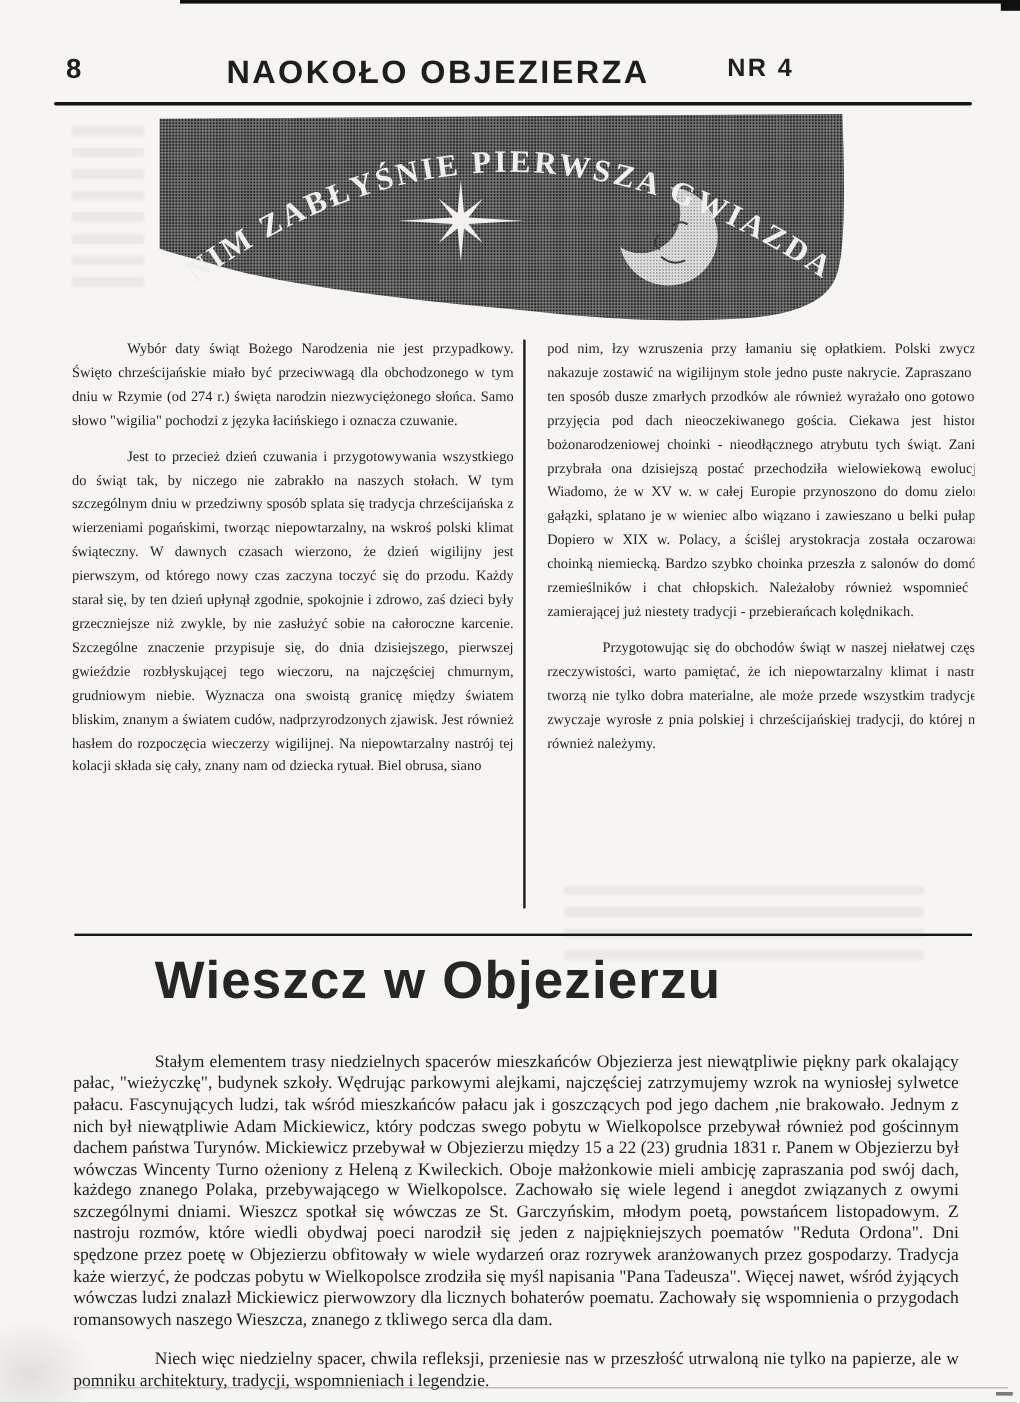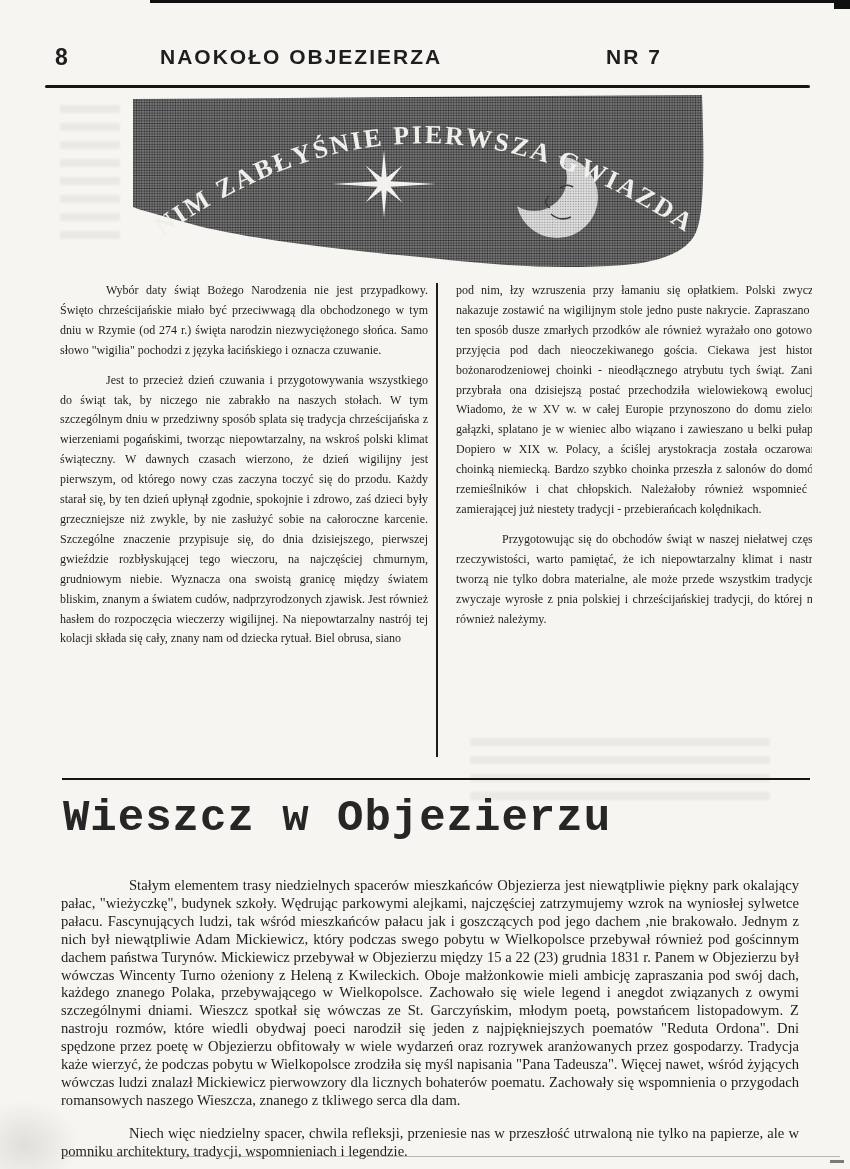--- a/index.html
+++ b/index.html
@@ -13,55 +13,55 @@
   .scan-top-corner{position:absolute; right:0; top:0; width:16px; height:9px; background:#101010;}
   .scan-bottom-line{position:absolute; left:64px; top:1156px; width:776px; height:1px; background:rgba(40,40,40,.3);}
   .scan-bottom-dash{position:absolute; left:830px; top:1160px; width:14px; height:3px; background:rgba(20,20,20,.55);}
   .scan-corner-smudge{position:absolute; left:-30px; top:1100px; width:110px; height:90px;
     background:radial-gradient(closest-side, rgba(120,120,120,.18), rgba(120,120,120,0)); }
   .ghost{position:absolute; opacity:.07; filter:blur(1px); background:
     repeating-linear-gradient(180deg,#555 0 8px, transparent 8px 18px);}
   
   .hdr-num{position:absolute; left:55px; top:44px; font-family:"Liberation Sans",sans-serif;
     font-weight:bold; font-size:23px; letter-spacing:1px;}
-  .hdr-title{position:absolute; left:160px; top:45px; width:410px; 
-    font-family:"Liberation Sans",sans-serif; font-weight:bold; font-size:21px; letter-spacing:2px;}
+  .hdr-title{position:absolute; left:160px; top:45px; width:410px; text-align:center;
+    font-family:"Liberation Sans",sans-serif; font-weight:bold; font-size:27px; letter-spacing:2px;}
   .hdr-issue{position:absolute; left:606px; top:45px; font-family:"Liberation Sans",sans-serif;
     font-weight:bold; font-size:21px; letter-spacing:2px;}
   .hdr-rule{position:absolute; left:45px; top:85px; width:765px; height:3px; background:#161616; border-radius:2px;}
   
   .banner{position:absolute; left:0; top:0;}
   
   .cols{position:absolute; left:60px; top:281px; width:752px; height:496px; overflow:hidden;}
   .col{position:absolute; top:0; text-align:justify; font-size:12px; line-height:19.9px;}
   .col-left{left:0; width:368px;}
   .col-right{left:396px; width:366px;}
   .col p{margin:0 0 10px 0; text-indent:46px;}
   .col p.noindent{text-indent:0;}
   .col-divider{position:absolute; left:436px; top:283px; width:2px; height:474px; background:#1d1d1d;}
   
   .sec-rule{position:absolute; left:62px; top:778px; width:748px; height:2px; background:#161616;}
   .sec-title{position:absolute; left:0; top:793px; width:674px; text-align:center;
-    font-family:Liberation Mono, monospace; font-weight:bold; font-size:44px; letter-spacing:1px; color:#262626;}
+    font-family:Liberation Sans, sans-serif; font-weight:bold; font-size:44px; letter-spacing:1px; color:#262626;padding-left:28px;}
   .body2{position:absolute; left:46px; top:862px; width:768px; text-align:justify;
     font-size:14.6px; line-height:17.9px;}
   .body2 p{margin:15px; text-indent:68px;}
   .body2 p + p{margin-top:1px;}
 </style>
 </head>
 <body>
 
 <div class="page">
 
   <div class="scan-top"></div>
   <div class="scan-top-corner"></div>
 
   <div class="hdr-num">8</div>
   <div class="hdr-title">NAOKOŁO OBJEZIERZA</div>
-  <div class="hdr-issue">NR 7</div>
+  <div class="hdr-issue">NR 4</div>
   <div class="hdr-rule"></div>
 
   <svg class="banner" width="850" height="310" viewBox="0 0 850 310" aria-hidden="true">
     <defs>
       <pattern id="ht" width="2.6" height="2.6" patternUnits="userSpaceOnUse">
         <rect width="2.6" height="2.6" fill="#7d7d7d"></rect>
         <circle cx="1.3" cy="1.3" r="0.95" fill="#242424"></circle>
       </pattern>
       <pattern id="htm" width="2.6" height="2.6" patternUnits="userSpaceOnUse">
         <rect width="2.6" height="2.6" fill="#dedede"></rect>

